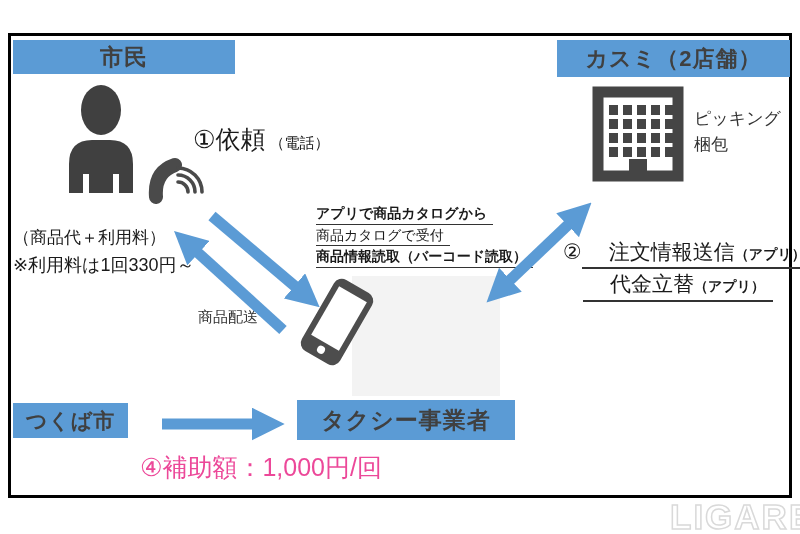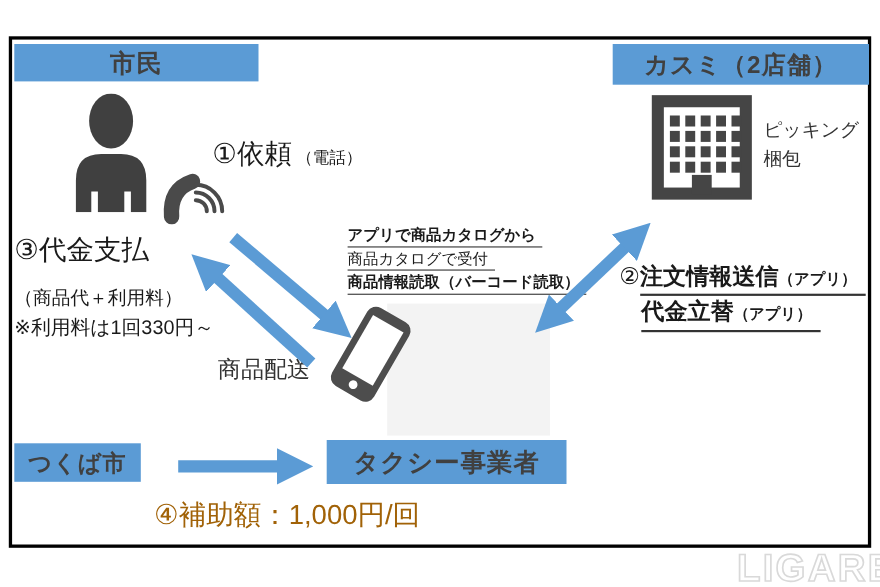--- a/index.html
+++ b/index.html
@@ -35,30 +35,30 @@
   .step3 .sub2 { font-size:18px; color:#1a1a1a; margin-top:4px;text-align:center; }
 
   .catalog { left:316px; top:205px; font-size:14px; color:#1a1a1a; white-space:nowrap; line-height:1.25; }
   .catalog .ln { display:inline-block; border-bottom:1.5px solid #333; padding:0 6px 1px 0; margin-bottom:2px; }
   .catalog .b { font-weight:bold; }
 
   .step2 { left:563px; top:237px; white-space:nowrap; color:#1a1a1a; line-height:1.4; }
   .step2 .row { display:block; }
   .step2 .ul { display:inline-block; border-bottom:2px solid #333; padding:0 8px 1px 0; }
   .step2 .num { font-size:21px; font-weight:normal; }
-  .step2 .big { font-size:21px; font-weight:bold; }
+  .step2 .big { font-size:21px; font-weight:normal;margin-left:27px; }
   .step2 .small { font-size:14px; font-weight:bold; }
   .step2 .plain { font-size:21px; font-weight:normal; }
   .step2 .indent { margin-left:20px; }
 
-  .delivery { left:198px; top:322px; font-size:21px; color:#333; white-space:nowrap; }
+  .delivery { left:198px; top:308px; font-size:15px; color:#333; white-space:nowrap; }
 
   .picking { left:694px; top:106px; font-size:17px; color:#333; line-height:1.55; white-space:nowrap; }
 
-  .step4 { left:140px; top:451px; font-size:25px; color:#a16207; white-space:nowrap; }
+  .step4 { left:140px; top:451px; font-size:25px; color:#ec4899; white-space:nowrap; }
 
   .taxi-panel { left:352px; top:276px; width:148px; height:120px; background:#f3f3f3; }
 
   .watermark {
     left:670px; top:497px; font-size:35px; font-weight:bold; letter-spacing:2px;
     color:#ffffff; -webkit-text-stroke:1.5px #d9d9d9; text-stroke:1.5px #d9d9d9;
     font-family:"Liberation Sans",sans-serif;
   }
   svg { display:block; }
   .overlay { pointer-events:none; }
@@ -138,21 +138,20 @@
     <div>梱包</div>
   </div>
 
   <div class="abs catalog">
     <div><span class="ln b">アプリで商品カタログから</span></div>
     <div><span class="ln">商品カタログで受付</span></div>
     <div><span class="ln b">商品情報読取（バーコード読取）</span></div>
   </div>
 
   <div class="abs step3">
-    <div class="main">③代金支払</div>
     <div class="sub1">（商品代＋利用料）</div>
     <div class="sub2">※利用料は1回330円～</div>
   </div>
 
   <div class="abs step2">
     <span class="row">
       <span class="num">②</span><span class="ul"><span class="big">注文情報送信</span><span class="small">（アプリ）</span></span>
     </span>
     <span class="row indent">
       <span class="ul"><span class="big">代金立替</span><span class="small">（アプリ）</span></span>

